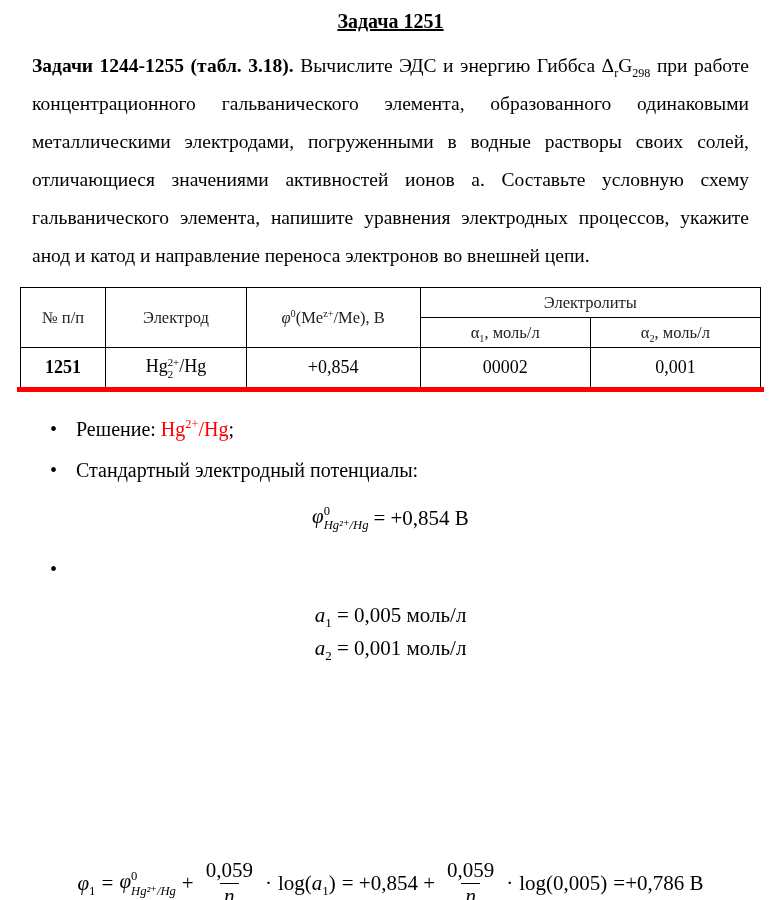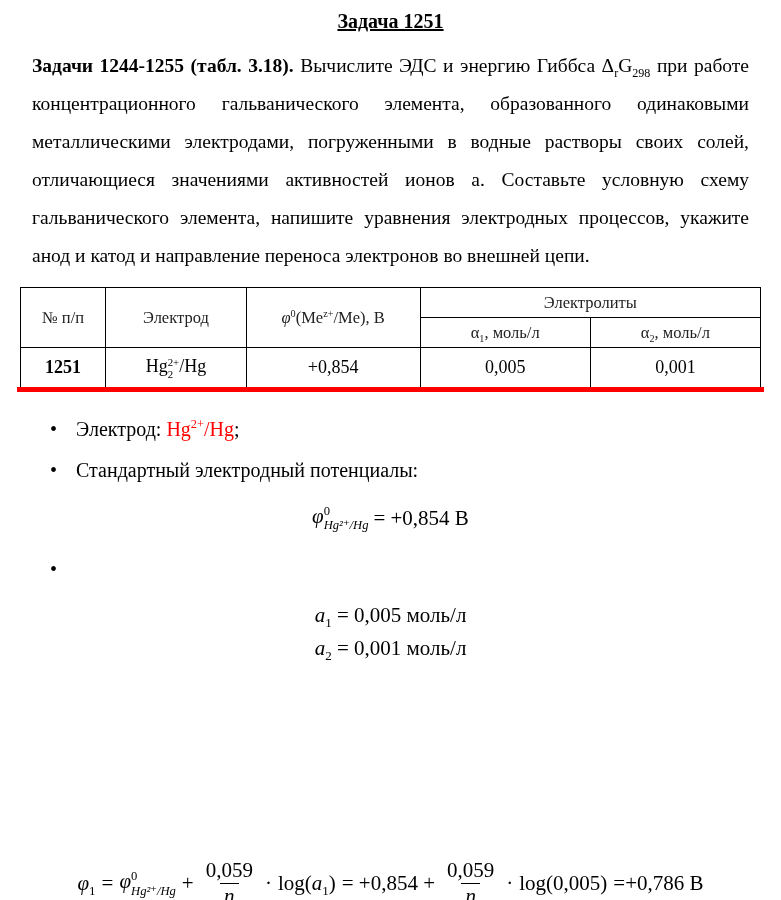--- a/index.html
+++ b/index.html
@@ -116,33 +116,33 @@
         <td class="hdr"><span>α</span><sub>1</sub><span>, моль/л</span></td>
         <td class="hdr"><span>α</span><sub>2</sub><span>, моль/л</span></td>
       </tr>
       <tr class="data-row">
         <td class="cell-bold">1251</td>
         <td><span>Hg</span><span class="subsup">
               <span>2+</span>
               <span>2</span>
             </span><span>/Hg</span></td>
         <td>+0,854</td>
-        <td>0,005</td>
+        <td>00002</td>
         <td>0,001</td>
       </tr>
     </tbody>
   </table>
 
   <div class="red-divider"></div>
 
 
   <ul class="bullets">
     <li>
       <span class="bullet-char">•</span>
-      <span><span>Электрод: </span><span class="red">Hg</span><sup class="red">2+</sup><span class="red">/Hg</span><span>;</span></span>
+      <span><span>Решение: </span><span class="red">Hg</span><sup class="red">2+</sup><span class="red">/Hg</span><span>;</span></span>
     </li>
     <li>
       <span class="bullet-char">•</span>
       <span>Стандартный электродный потенциалы:</span>
     </li>
   </ul>
 
   <div class="formula f1">
     <span><i class="v">φ</i><span class="subsup">
           <span>0</span>

